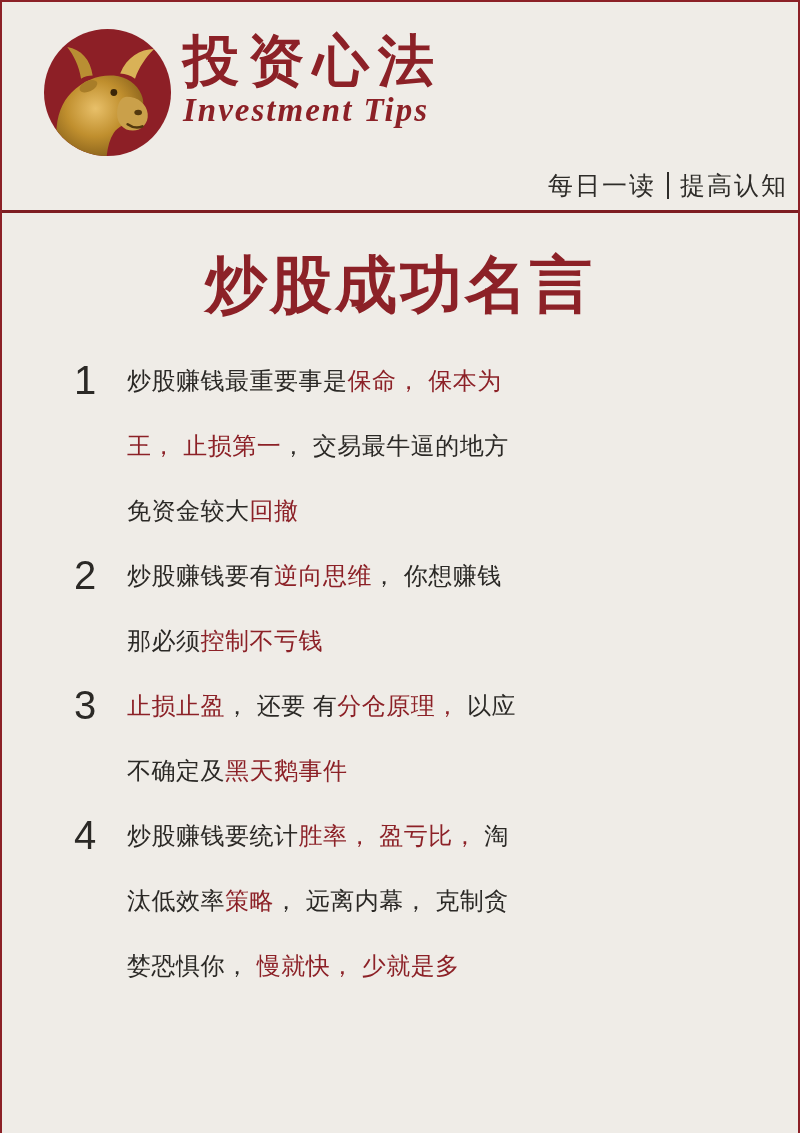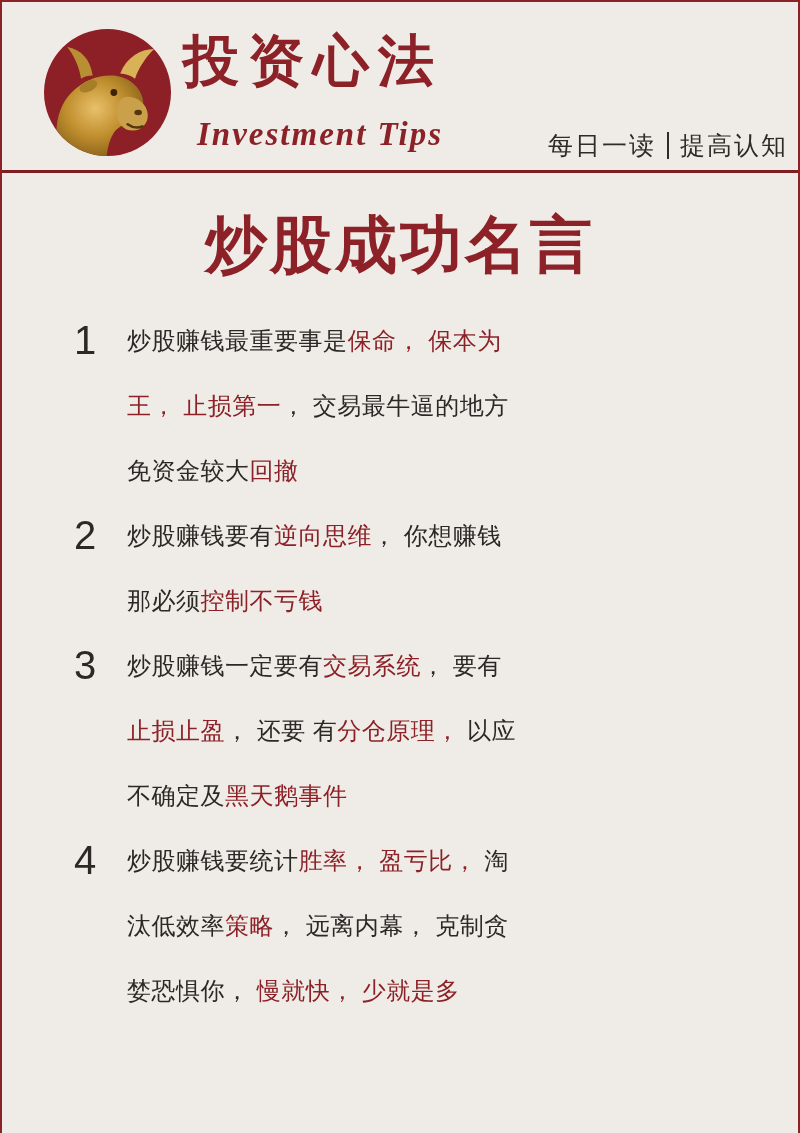--- a/index.html
+++ b/index.html
@@ -18,38 +18,38 @@
   .page{
     position:relative;
     width:800px;height:1133px;
     box-sizing:border-box;
     background:var(--bg);
     border-left:2px solid var(--accent);
     border-right:2px solid var(--accent);
     border-top:2px solid var(--accent);
     overflow:hidden;
   }
-  .header{position:relative;height:168px;text-align:right;}
+  .header{position:relative;height:208px;}
   .logo{position:absolute;left:42px;top:27px;width:127px;height:127px;}
   .brand-text{position:absolute;left:181px;top:28px;}
   .brand-title{
     font-family:"DejaVu Serif",serif;
     font-weight:700;
     font-size:56px;
     line-height:1.1;
     color:var(--accent);
     letter-spacing:9px;
   }
   .brand-sub{
     font-family:"Liberation Serif",serif;
     font-style:italic;
     font-weight:700;
     font-size:33px;
     color:var(--accent);
-    margin-top:24px;
+    margin-top:0;
     letter-spacing:2px;
   }
   .tagline{
     position:absolute;right:10px;bottom:8px;
     display:flex;align-items:center;gap:11px;
     font-size:25px;color:#2e2c29;letter-spacing:2px;
   }
   .tag-sep{width:2px;height:27px;background:#2e2c29;}
   .rule{height:3px;background:var(--rule);border:none;margin:0;}
   .title{
@@ -141,21 +141,20 @@
       <li class="item">
         <span class="num">2</span>
         <div class="lines">
           <div class="line"><span>炒股赚钱要有</span><span class="red">逆向思维</span><span>， 你想赚钱</span></div>
           <div class="line"><span>那必须</span><span class="red">控制不亏钱</span></div>
         </div>
       </li>
       <li class="item">
         <span class="num">3</span>
         <div class="lines">
-          <div class="line"><span>炒股赚钱一定要有</span><span class="red">交易系统</span><span>， 要有</span></div>
           <div class="line"><span class="red">止损止盈</span><span>， 还要 有</span><span class="red">分仓原理，</span><span> 以应</span></div>
           <div class="line"><span>不确定及</span><span class="red">黑天鹅事件</span></div>
         </div>
       </li>
       <li class="item">
         <span class="num">4</span>
         <div class="lines">
           <div class="line"><span>炒股赚钱要统计</span><span class="red">胜率， 盈亏比，</span><span> 淘</span></div>
           <div class="line"><span>汰低效率</span><span class="red">策略</span><span>， 远离内幕， 克制贪</span></div>
           <div class="line"><span>婪恐惧你，</span><span class="red"> 慢就快， 少就是多</span></div>

